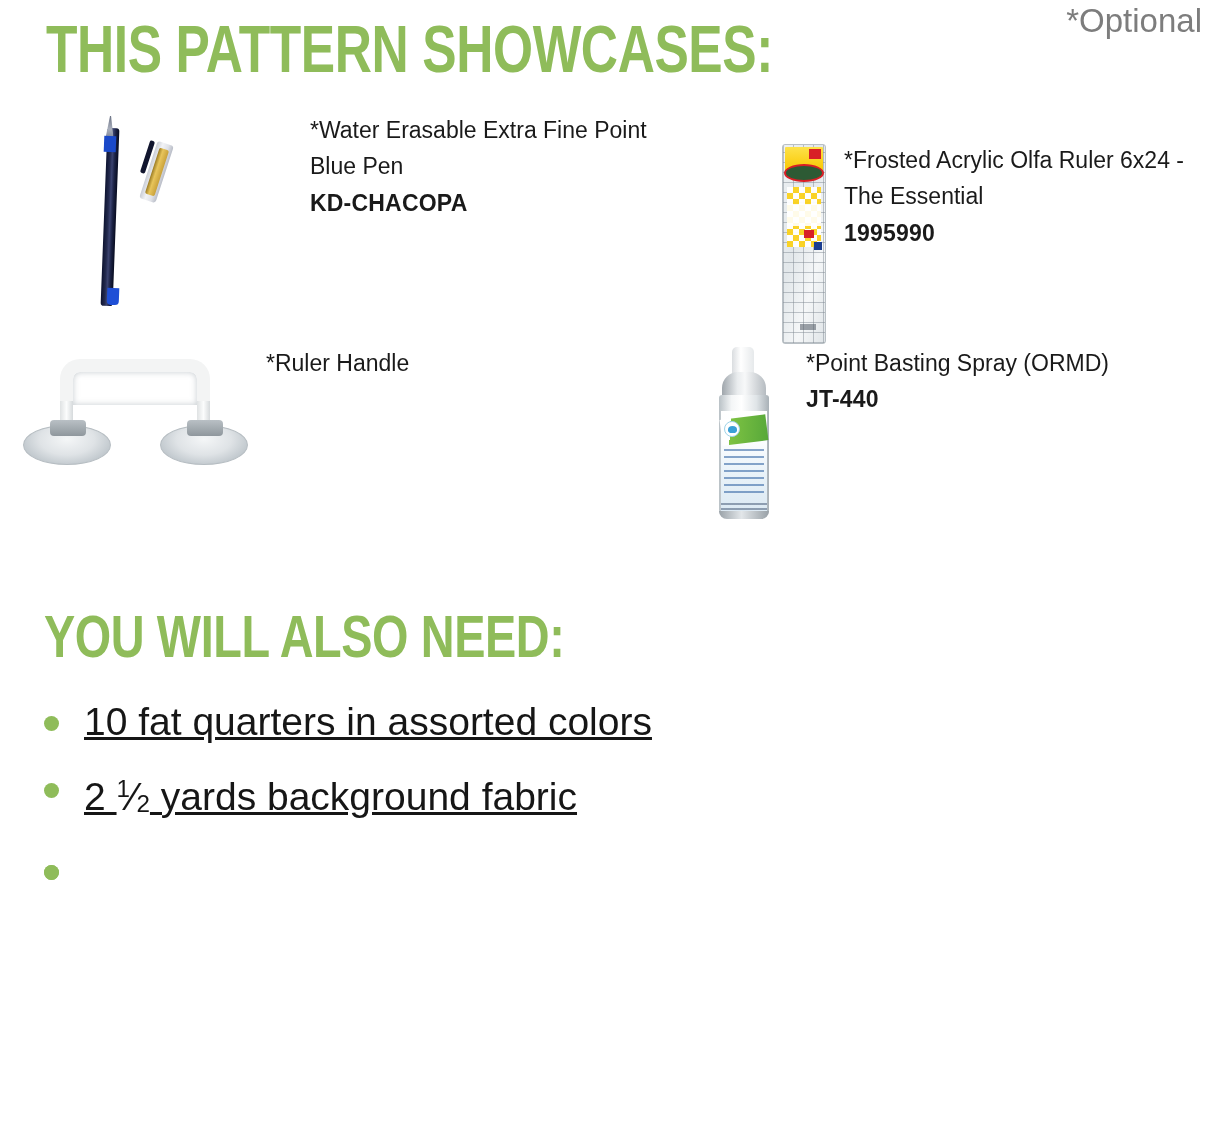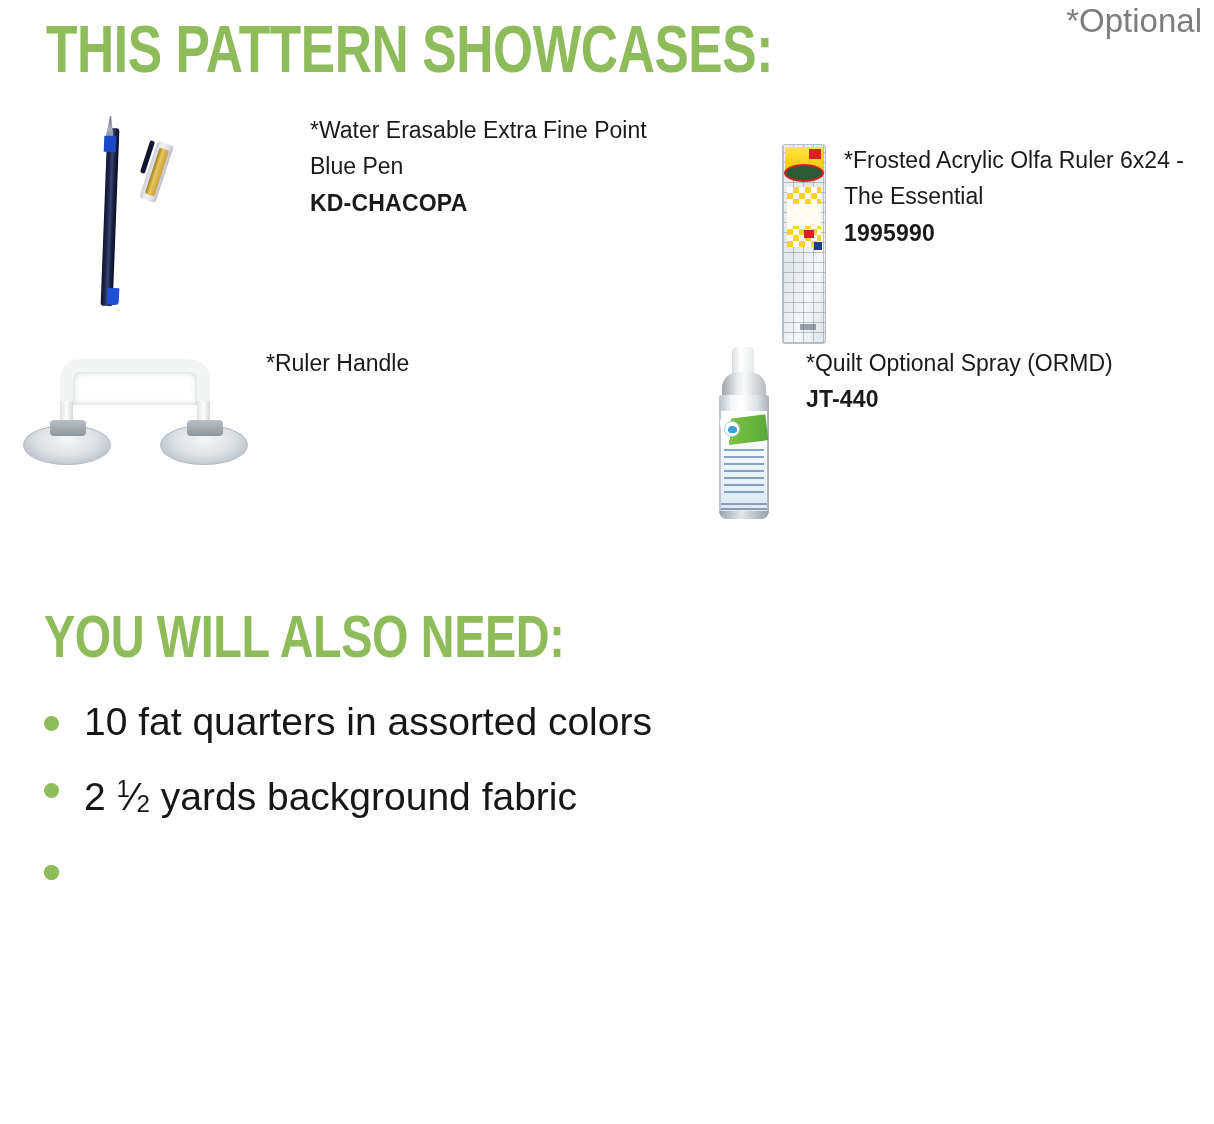--- a/index.html
+++ b/index.html
@@ -336,20 +336,21 @@
     padding: 0;
   }
   #needs-list li {
     position: relative;
     padding-left: 44px;
     font-size: 39px;
     line-height: 67px;
     color: #161616;
     white-space: nowrap;
     font-family: "Liberation Sans Narrow", "Liberation Sans", sans-serif;
+    text-decoration: underline;
   }
   #needs-list li .dot {
     position: absolute;
     left: 4px;
     top: 28px;
     width: 15px;
     height: 15px;
     border-radius: 50%;
     background: #8fbc5a;
   }
@@ -417,21 +418,21 @@
     <div class="can-shoulder"></div>
     <div class="can-body"></div>
     <div class="can-label"></div>
     <div class="can-greenband"></div>
     <div class="can-logo"></div>
     <div class="can-blue-text"></div>
     <div class="can-bottom-strip"></div>
     <div class="can-base"></div>
   </div>
   <div class="product-text">
-    <span class="product-name">*Quilt Optional Spray (ORMD)</span>
+    <span class="product-name">*Point Basting Spray (ORMD)</span>
     <span class="product-sku">JT-440</span>
   </div>
 </div>
 
 <div class="heading-green" id="alsoneed-heading">YOU WILL ALSO NEED:</div>
 
 <ul id="needs-list">
     <li><span class="dot"></span><span>10 fat quarters in assorted colors</span></li>
     <li><span class="dot"></span><span>2 <span class="frac"><sup>1</sup><span class="sl">⁄</span><sub>2</sub></span> yards background fabric</span></li>
     <li><span class="dot"></span></li>

